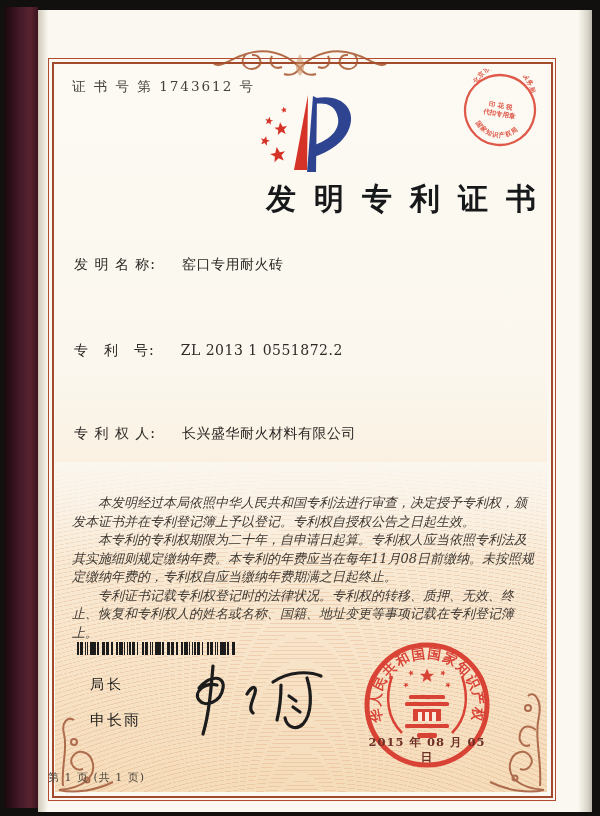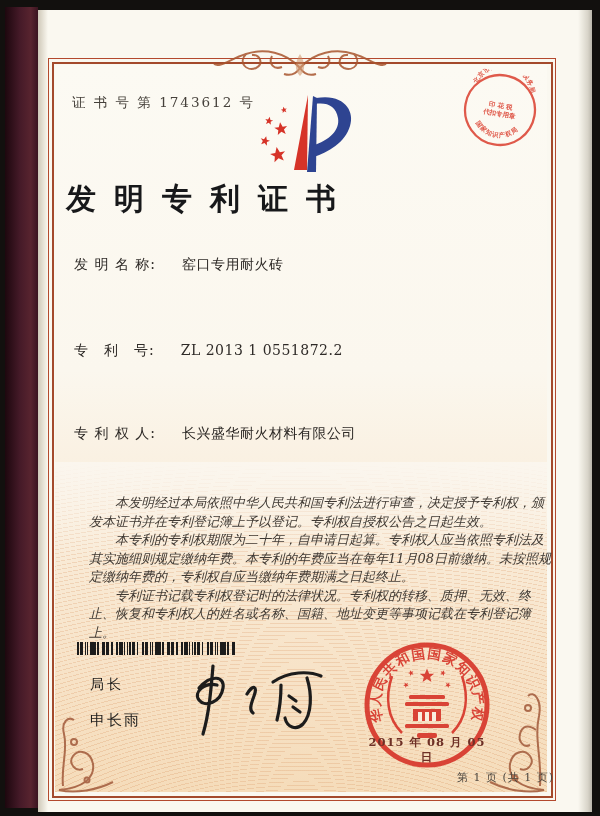--- a/index.html
+++ b/index.html
@@ -20,40 +20,40 @@
   .frame-inner{position:absolute;left:52px;top:62px;width:497px;height:732px;
          border:2.5px solid #a44a2c;}
   
   .tint{position:absolute;left:55px;top:65px;width:492px;height:727px;
         background:linear-gradient(180deg,#fcfaf3 0%,#fbf7ee 42%,#f9ecd9 64%,#f7e2c6 85%,#f5dcba 100%);}
   .waves{position:absolute;left:55px;top:462px;width:492px;height:330px;
         background:
           linear-gradient(180deg,rgba(251,246,238,1) 0%,rgba(251,246,238,0) 30%),
           repeating-radial-gradient(150% 120% at 50% 138%,rgba(211,132,76,.22) 0 1.4px,rgba(0,0,0,0) 1.4px 7.2px);}
   
-  .cert-no{position:absolute;left:72px;top:94px;font-size:13.5px;letter-spacing:2px;color:#45403a;}
-  .title{position:absolute;left:48px;top:179px;width:506px;text-align:left;
+  .cert-no{position:absolute;left:72px;top:78px;font-size:13.5px;letter-spacing:2px;color:#45403a;}
+  .title{position:absolute;left:48px;top:179px;width:506px;text-align:right;
          font-size:30px;font-weight:700;letter-spacing:18px;text-indent:18px;color:#17181a;}
   .field{position:absolute;left:74px;font-size:14px;color:#2e2a27;white-space:nowrap;}
   .field .lab{letter-spacing:1px;}
   .field .val{margin-left:26px;letter-spacing:.5px;}
   .f0{top:256px}.f1{top:300px}.f2{top:342px}.f3{top:383px}.f4{top:425px}.f5{top:465px}
-  .body-text{position:absolute;left:89px;top:494px;width:466px;font-size:13px;
+  .body-text{position:absolute;left:72px;top:494px;width:466px;font-size:13px;
          line-height:18.5px;color:#3f3933;font-style:italic;}
   .body-text p{margin:0;text-indent:2em;}
   .barcode{position:absolute;left:77px;top:642px;width:158px;height:13px;
         background:
           repeating-linear-gradient(90deg,#1c1c1c 0 2px,rgba(0,0,0,0) 2px 3px,#1c1c1c 3px 6px,rgba(0,0,0,0) 6px 8px,#1c1c1c 8px 9px,rgba(0,0,0,0) 9px 13px),
           repeating-linear-gradient(90deg,#1c1c1c 0 1px,rgba(0,0,0,0) 1px 5px);}
   .signer-title{position:absolute;left:90px;top:676px;font-size:14px;letter-spacing:3px;color:#1e1d1c;
         font-family:Liberation Serif, serif;}
   .signer-name{position:absolute;left:90px;top:711px;font-size:15px;letter-spacing:2px;color:#1e1d1c;
         font-family:"DejaVu Sans","Liberation Sans",sans-serif;}
   .signature{position:absolute;left:175px;top:660px;width:160px;height:88px;}
-  .footer{position:absolute;left:48px;top:770px;width:506px;text-align:right;
+  .footer{position:absolute;left:48px;top:770px;width:506px;text-align:left;
         font-size:11px;letter-spacing:1px;color:#4c463f;}
   .logo{position:absolute;left:250px;top:90px;width:106px;height:88px;}
   .main-seal{position:absolute;left:362px;top:640px;width:130px;height:130px;opacity:.93;}
   .date-stamp{position:absolute;left:360px;top:735px;width:134px;text-align:center;
         font-size:11.5px;letter-spacing:1px;color:#6e3026;font-weight:700;}
   .tax-seal{position:absolute;left:462px;top:72px;width:76px;height:76px;
         transform:rotate(10deg);opacity:.88;}
   .ornament-top{position:absolute;left:212px;top:42px;width:176px;height:44px;}
   .corner-bl{position:absolute;left:53px;top:690px;width:66px;height:104px;}
   .corner-br{position:absolute;left:484px;top:660px;width:66px;height:134px;transform:scaleX(-1);}

